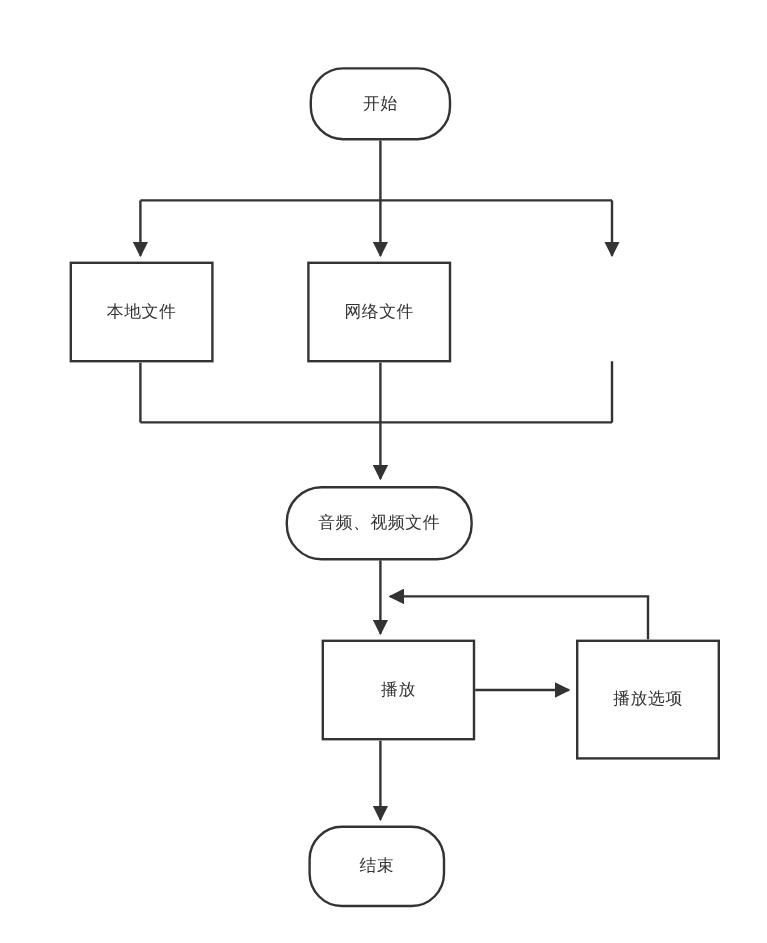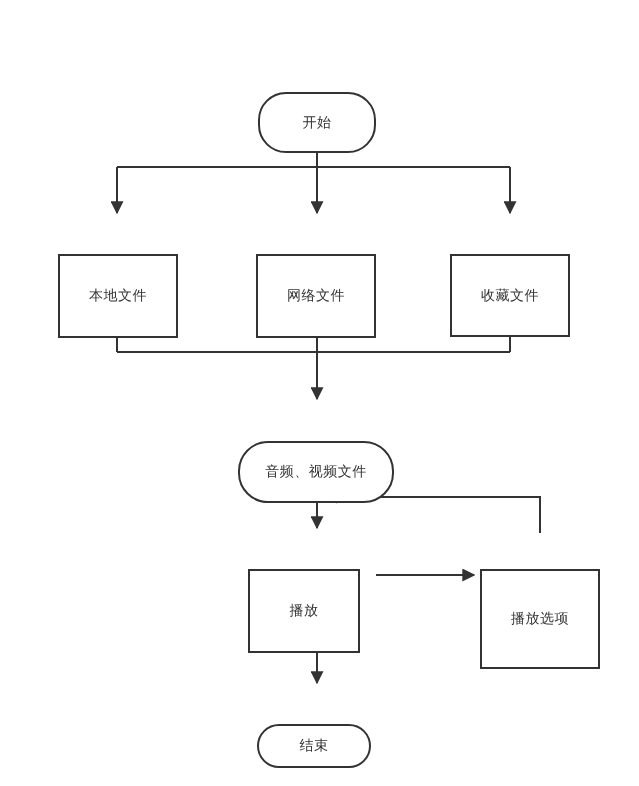--- a/index.html
+++ b/index.html
@@ -28,34 +28,33 @@
     box-sizing: border-box;
     border: 2px solid #333333;
     background: #ffffff;
     display: flex;
     align-items: center;
     justify-content: center;
     color: #333333;
     font-size: 14px;
     letter-spacing: 0.5px;
     text-align: center;
-    margin-top: 36px;
   }
   .node.stadium {
     border-radius: 28px;
   }
   
   #n-start    { left: 258px; top: 56px;  width: 118px; height: 61px; }
   #n-local    { left: 58px;  top: 218px; width: 120px; height: 84px; }
   #n-network  { left: 256px; top: 218px; width: 120px; height: 84px; }
   #n-favorite { left: 450px; top: 218px; width: 120px; height: 83px; }
   #n-media    { left: 238px; top: 405px; width: 156px; height: 62px; border-radius: 30px; }
-  #n-play     { left: 248px; top: 533px; width: 112px; height: 84px; }
+  #n-play     { left: 268px; top: 533px; width: 128px; height: 84px; }
   #n-options  { left: 480px; top: 533px; width: 120px; height: 100px; }
-  #n-end      { left: 257px; top: 688px; width: 114px; height: 44px; }
+  #n-end      { left: 257px; top: 688px; width: 114px; height: 68px; }
 </style>
 </head>
 <body>
 
 <div class="canvas">
 
   <svg class="connector-layer" width="639" height="786" viewBox="0 0 639 786" xmlns="http://www.w3.org/2000/svg">
     <defs>
       <marker id="arrow" viewBox="0 0 10 10" refX="9" refY="5" markerWidth="13" markerHeight="13" markerUnits="userSpaceOnUse" orient="auto">
         <path d="M0,0 L10,5 L0,10 z" fill="#333333"></path>
@@ -87,23 +86,20 @@
   </div>
 
   <div id="n-network" class="node">
     <span>网络文件</span>
   </div>
 
   <div id="n-local" class="node">
     <span>本地文件</span>
   </div>
 
-  <div id="n-favorite" class="node">
-    <span>收藏文件</span>
-  </div>
 
   <div id="n-media" class="node">
     <span>音频、视频文件</span>
   </div>
 
   <div id="n-play" class="node">
     <span>播放</span>
   </div>
 
   <div id="n-options" class="node">

